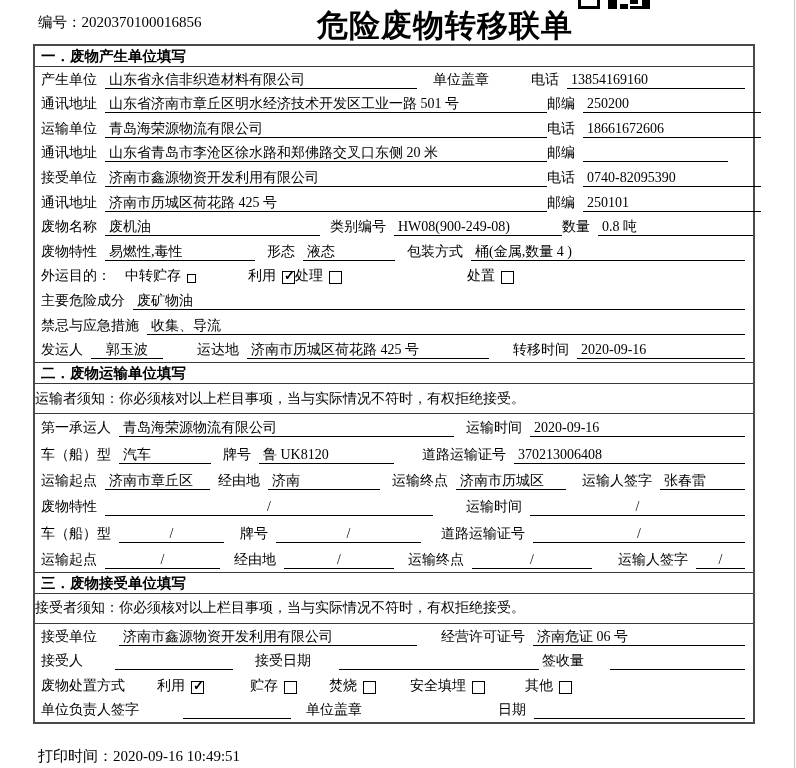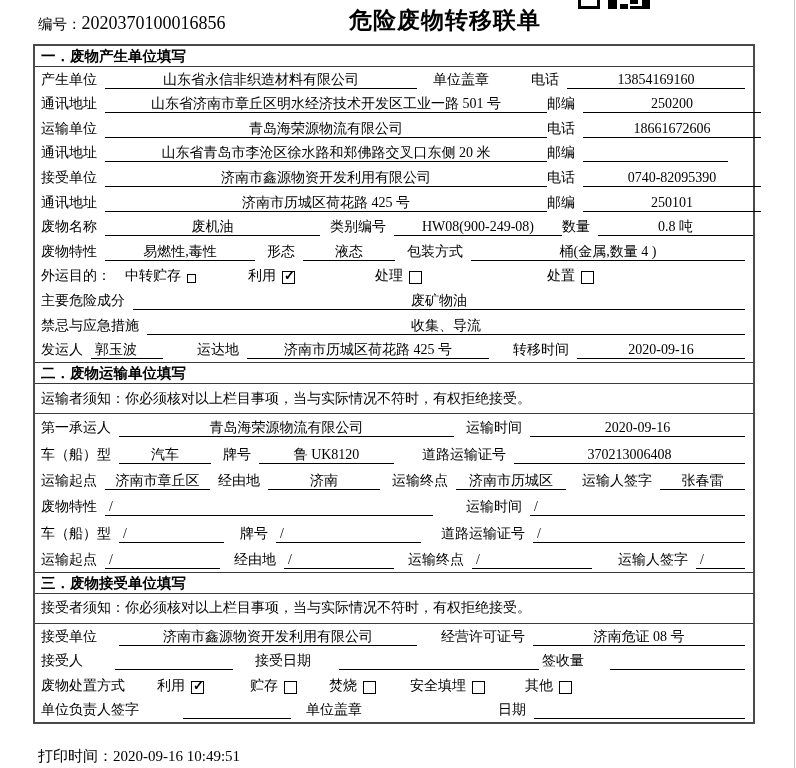--- a/index.html
+++ b/index.html
@@ -3,58 +3,57 @@
 <meta charset="utf-8">
 <style>
   html,body{margin:0;padding:0;}
   body{
     width:796px;height:768px;position:relative;background:#ffffff;
     font-family:"Liberation Serif","DejaVu Serif",serif;
     color:#000;font-size:14px;overflow:hidden;
   }
   .page-right-line{position:absolute;top:0;right:1px;width:1px;height:768px;background:#c9c9c9;}
   .doc-no{position:absolute;left:38px;top:13px;font-size:14.5px;white-space:nowrap;}
-  .doc-no .num{font-size:18px;}
+  .doc-no .num{font-size:15px;}
   .main-title{
     position:absolute;left:140px;top:5px;width:610px;text-align:center;
-    font-size:23px;font-weight:bold;letter-spacing:1px;
+    font-size:31px;font-weight:bold;letter-spacing:1px;
     font-family:Liberation Sans, sans-serif;
   }
   .qr-frag{position:absolute;left:578px;top:0;}
   .form{
     position:absolute;left:33px;top:44px;width:722px;box-sizing:border-box;
     border:2px solid #4a4a4a;background:#fff;
   }
   .section{border-bottom:1.5px solid #3a3a3a;}
   .section:last-child{border-bottom:none;}
   .sec-title{
     height:20px;line-height:20px;padding-left:6px;font-size:14.5px;font-weight:bold;
     border-bottom:1.5px solid #3a3a3a;
     font-family:"Liberation Sans","DejaVu Sans",sans-serif;
   }
   .note{
-    height:29px;display:flex;align-items:center;padding-left:6px;
+    height:29px;display:flex;align-items:center;
     border-bottom:1.5px solid #3a3a3a;white-space:nowrap;
   }
   .row{
     display:flex;align-items:flex-end;box-sizing:border-box;
     padding:0 8px 3px 6px;white-space:nowrap;
   }
   .s1 .row{height:24.6px;}
   .s2 .row{height:26.3px;}
   .s3 .row{height:24.6px;}
   .lbl{line-height:18px;margin-right:8px;flex:none;}
   .val{
     display:inline-block;height:18px;line-height:18px;flex:none;
     border-bottom:1px solid #000;padding:0 4px;box-sizing:border-box;
     overflow:visible;
-    text-align:center;
   }
   .fill{flex:1 1 auto;}
-  .ctr{text-align:left;}
+  .ctr{text-align:center;}
   .opt{display:flex;align-items:flex-end;flex:none;}
   .opt .lbl{margin-right:6px;}
   .cb{
     display:inline-block;width:13px;height:13px;box-sizing:border-box;
     border:1.3px solid #000;margin-bottom:1px;position:relative;flex:none;
   }
   .cb.sm{width:9px;height:9px;margin-bottom:2px;}
   .cb .mark{
     position:absolute;left:0;top:-4px;width:13px;text-align:center;
     font-size:13px;line-height:15px;font-weight:bold;
@@ -152,21 +151,21 @@
       <span class="opt" style="margin-left:6px">
         <span class="lbl">中转贮存</span>
         <span class="cb sm"></span>
       </span>
       <span class="opt" style="margin-left:52px">
         <span class="lbl">利用</span>
         <span class="cb">
             <span class="mark">✓</span>
           </span>
       </span>
-      <span class="opt" style="margin-left:80px">
+      <span class="opt" style="">
         <span class="lbl">处理</span>
         <span class="cb"></span>
       </span>
       <span class="opt" style="margin-left:125px">
         <span class="lbl">处置</span>
         <span class="cb"></span>
       </span>
     </div>
 
     <div class="row">
@@ -250,21 +249,21 @@
   </div>
 
   <div class="section s3">
     <div class="sec-title">三．废物接受单位填写</div>
     <div class="note">接受者须知：你必须核对以上栏目事项，当与实际情况不符时，有权拒绝接受。</div>
 
     <div class="row">
       <span class="lbl">接受单位</span>
       <span class="val" style="width:298px;margin-left:14px">济南市鑫源物资开发利用有限公司</span>
       <span class="lbl" style="margin-left:24px">经营许可证号</span>
-      <span class="val fill">济南危证 08 号</span>
+      <span class="val fill">济南危证 06 号</span>
     </div>
 
     <div class="row">
       <span class="lbl">接受人</span>
       <span class="val" style="width:118px;margin-left:24px"></span>
       <span class="lbl" style="margin-left:22px">接受日期</span>
       <span class="val" style="width:200px;margin-left:20px"></span>
       <span class="lbl" style="margin-left:auto">签收量</span>
       <span class="val" style="width:135px;margin-left:18px"></span>
     </div>

